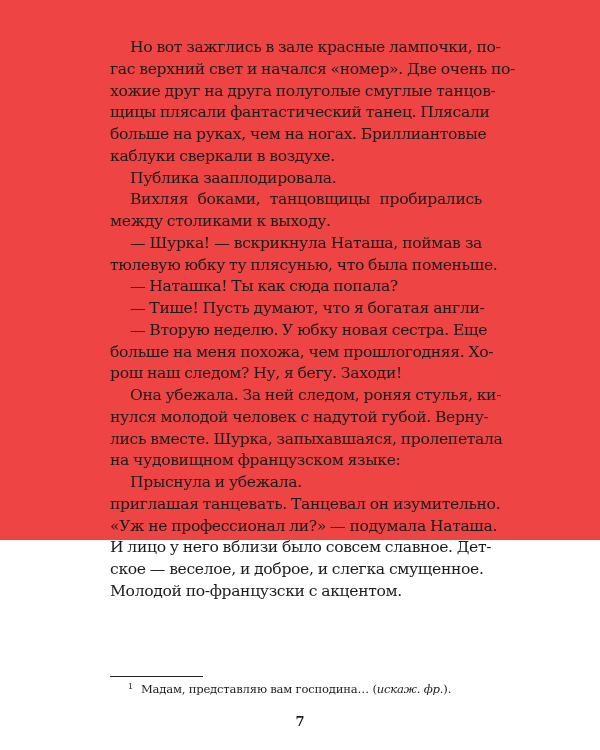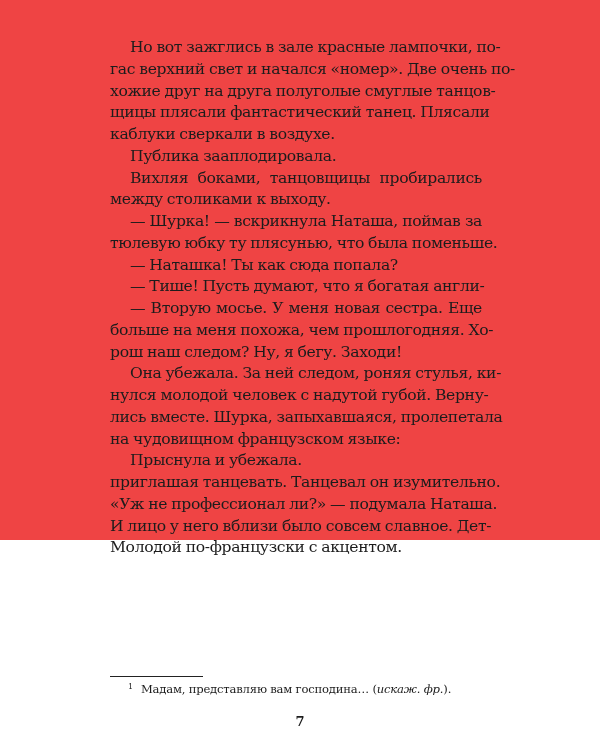--- a/index.html
+++ b/index.html
@@ -85,39 +85,41 @@
   </style>
 </head>
 <body>
 
 <div class="page">
   <div class="text-block">
     <span class="line indent">Но вот зажглись в зале красные лампочки, по-</span>
     <span class="line">гас верхний свет и начался «номер». Две очень по-</span>
     <span class="line">хожие друг на друга полуголые смуглые танцов-</span>
     <span class="line">щицы плясали фантастический танец. Плясали</span>
+    <span class="line">больше на руках, чем на ногах. Бриллиантовые</span>
     <span class="line last">каблуки сверкали в воздухе.</span>
     <span class="line indent last">Публика зааплодировала.</span>
     <span class="line indent">Вихляя боками, танцовщицы пробирались</span>
     <span class="line last">между столиками к выходу.</span>
     <span class="line indent">— Шурка! — вскрикнула Наташа, поймав за</span>
     <span class="line last">тюлевую юбку ту плясунью, что была поменьше.</span>
     <span class="line indent last">— Наташка! Ты как сюда попала?</span>
     <span class="line indent">— Тише! Пусть думают, что я богатая англи-</span>
-    <span class="line indent">— Вторую мосье. У меня новая сестра. Еще</span>
+    <span class="line indent">— Вторую неделю. У юбку новая сестра. Еще</span>
     <span class="line">больше на меня похожа, чем прошлогодняя. Хо-</span>
     <span class="line last">рош наш следом? Ну, я бегу. Заходи!</span>
     <span class="line indent">Она убежала. За ней следом, роняя стулья, ки-</span>
     <span class="line">нулся молодой человек с надутой губой. Верну-</span>
     <span class="line">лись вместе. Шурка, запыхавшаяся, пролепетала</span>
     <span class="line last">на чудовищном французском языке:</span>
     <span class="line indent last">Прыснула и убежала.</span>
     <span class="line">приглашая танцевать. Танцевал он изумительно.</span>
     <span class="line">«Уж не профессионал ли?» — подумала Наташа.</span>
     <span class="line">И лицо у него вблизи было совсем славное. Дет-</span>
+    <span class="line">ское — веселое, и доброе, и слегка смущенное.</span>
     <span class="line last">Молодой по-французски с акцентом.</span>
   </div>
 
   <div class="footnote-rule"></div>
 
   <div class="footnote">
     <span class="fn-mark">1</span><span>Мадам, представляю вам господина… (</span><em>искаж. фр.</em><span>).</span>
   </div>
 
   <div class="page-number">7</div>

